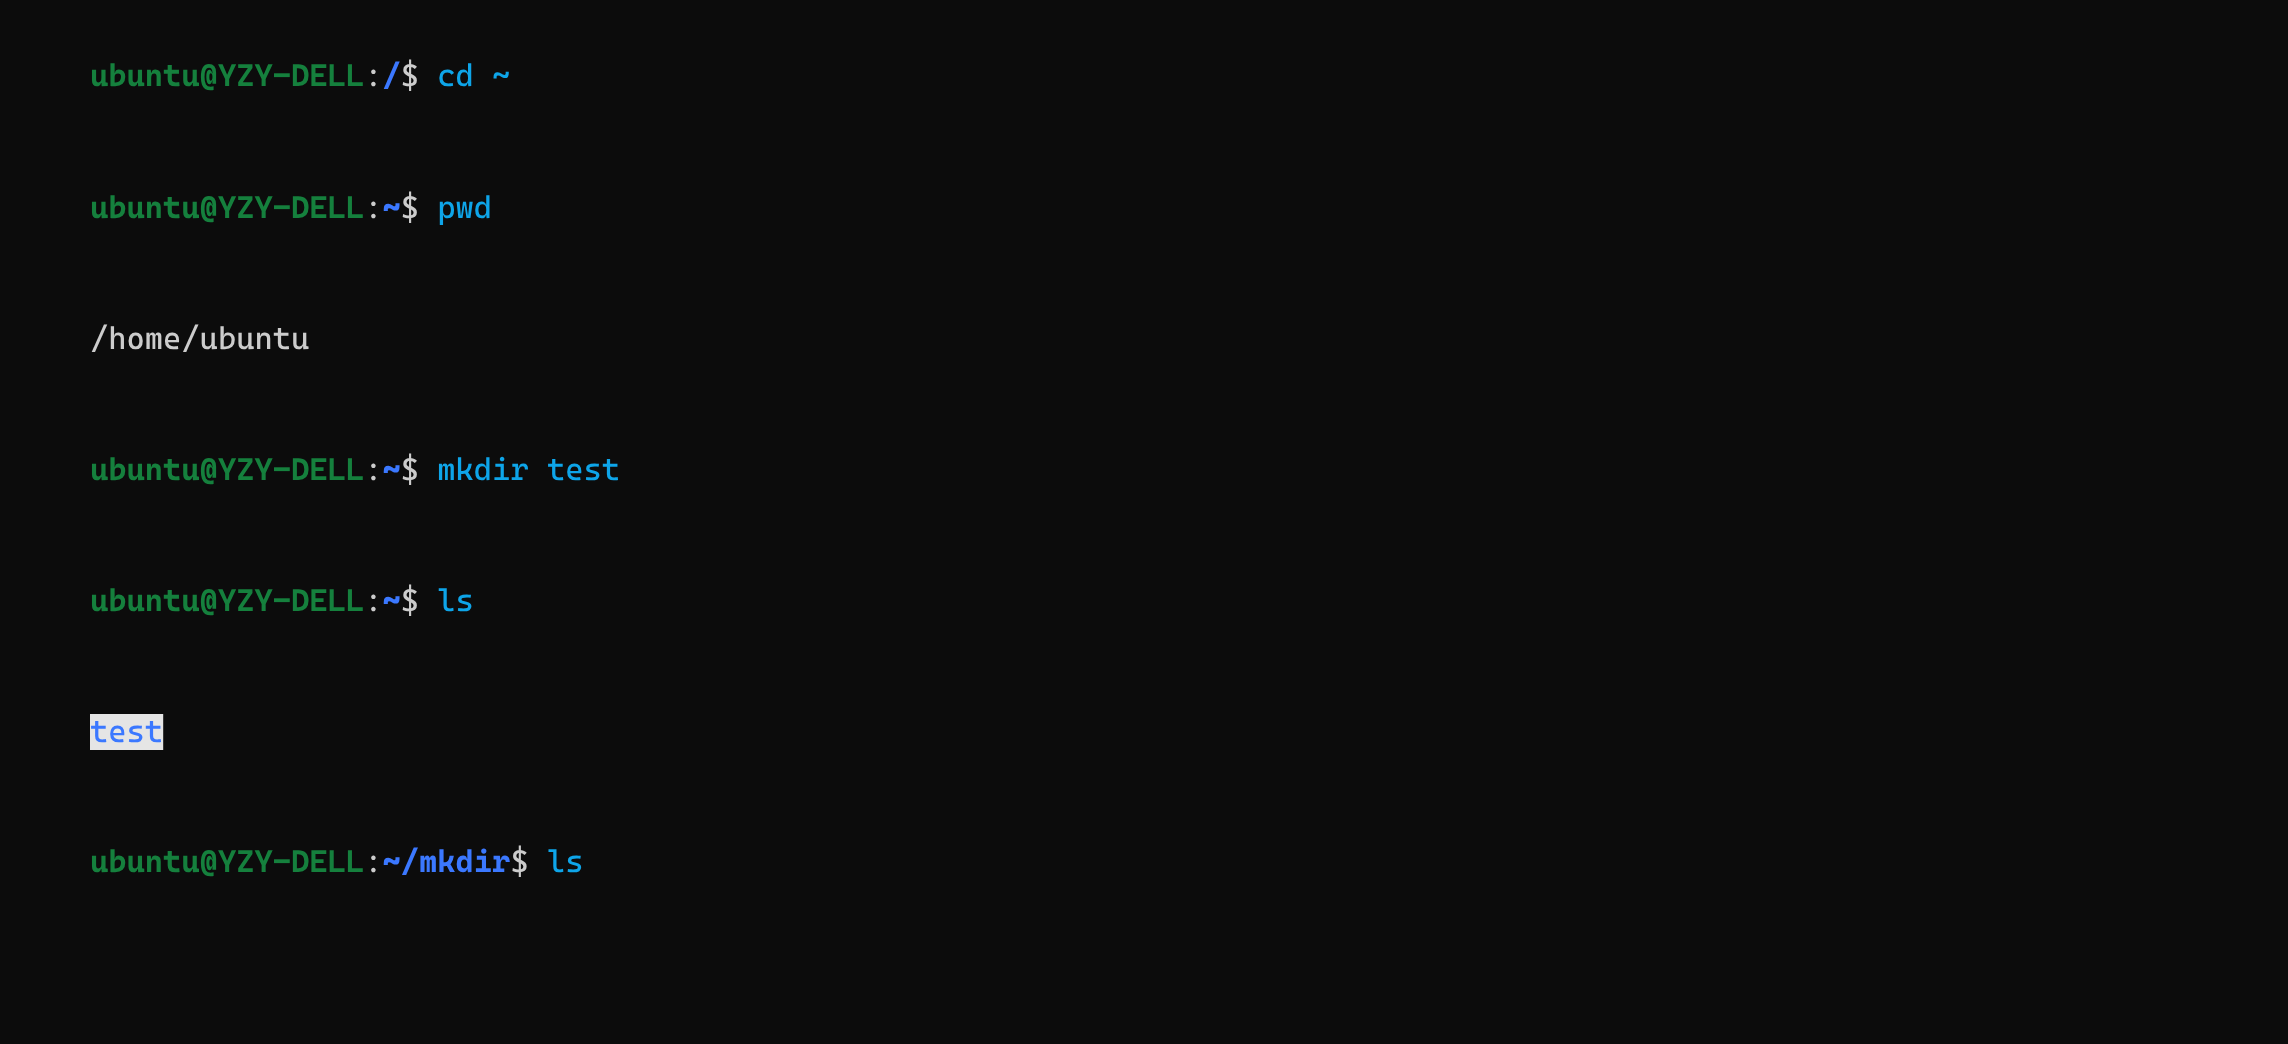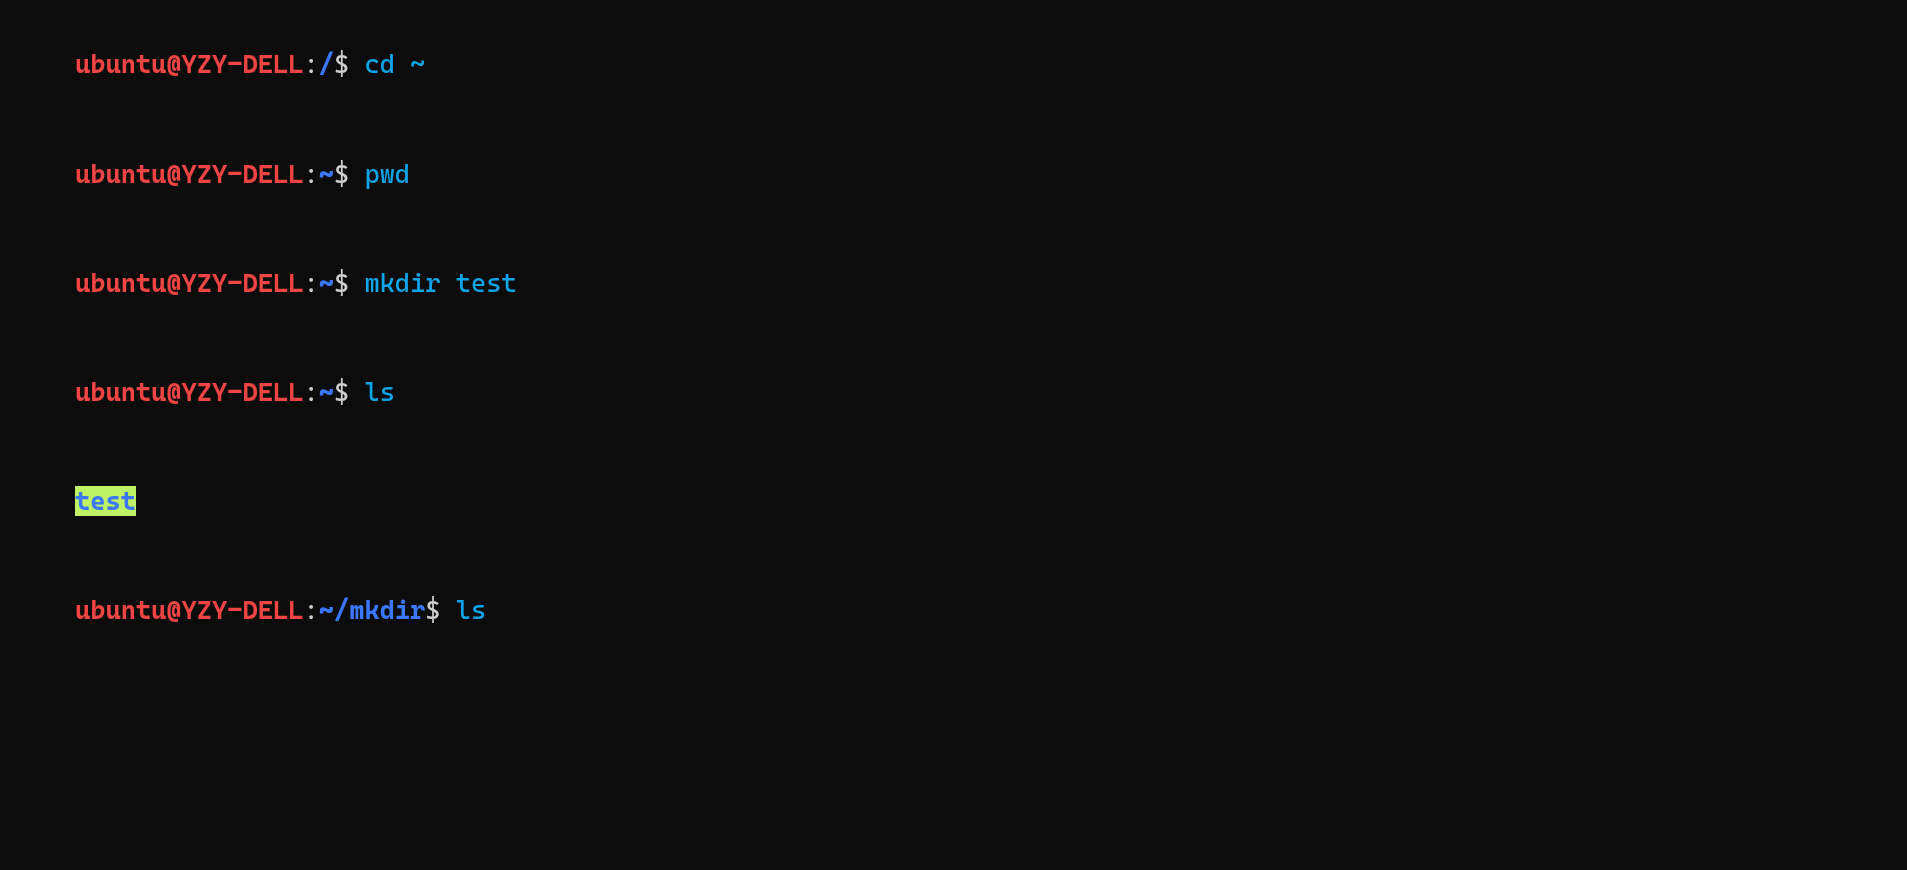--- a/index.html
+++ b/index.html
@@ -15,58 +15,61 @@
       padding: 10px 14px;
       width: 1907px;
       height: 870px;
       overflow: hidden;
     }
     .line {
       white-space: pre;
       color: #cccccc;
     }
     .user-host {
-      color: #ef4444;
+      color: #15803d;
       font-weight: bold;
     }
     .colon {
       color: #cccccc;
     }
     .path {
       color: #3b78ff;
       font-weight: bold;
     }
     .dollar {
       color: #cccccc;
     }
     .cmd {
       color: #0ea5e9;
     }
     .output {
       color: #cccccc;
     }
     .dir-highlight {
-      background-color: #bef264;
+      background-color: #e5e5e5;
       color: #3b78ff;
-      font-weight: bold;
+      font-weight: normal;
     }
   </style>
 </head>
 <body>
 
 <div>
 
   <div class="line">
     <span class="user-host">ubuntu@YZY-DELL</span><span class="colon">:</span><span class="path">/</span><span class="dollar">$</span><span class="cmd"> cd ~</span>
   </div>
 
   <div class="line">
     <span class="user-host">ubuntu@YZY-DELL</span><span class="colon">:</span><span class="path">~</span><span class="dollar">$</span><span class="cmd"> pwd</span>
   </div>
 
+  <div class="line">
+    <span class="output">/home/ubuntu</span>
+  </div>
 
   <div class="line">
     <span class="user-host">ubuntu@YZY-DELL</span><span class="colon">:</span><span class="path">~</span><span class="dollar">$</span><span class="cmd"> mkdir test</span>
   </div>
 
   <div class="line">
     <span class="user-host">ubuntu@YZY-DELL</span><span class="colon">:</span><span class="path">~</span><span class="dollar">$</span><span class="cmd"> ls</span>
   </div>
 
   <div class="line">

